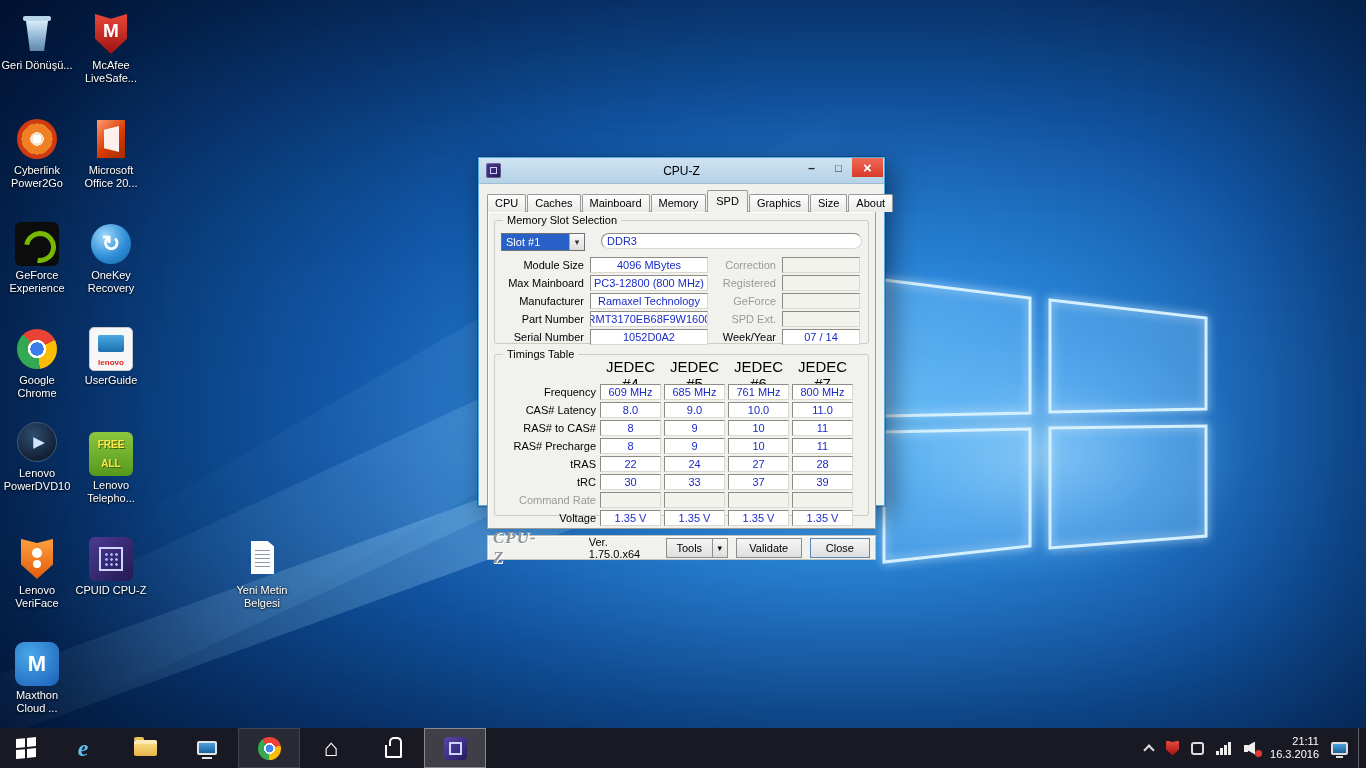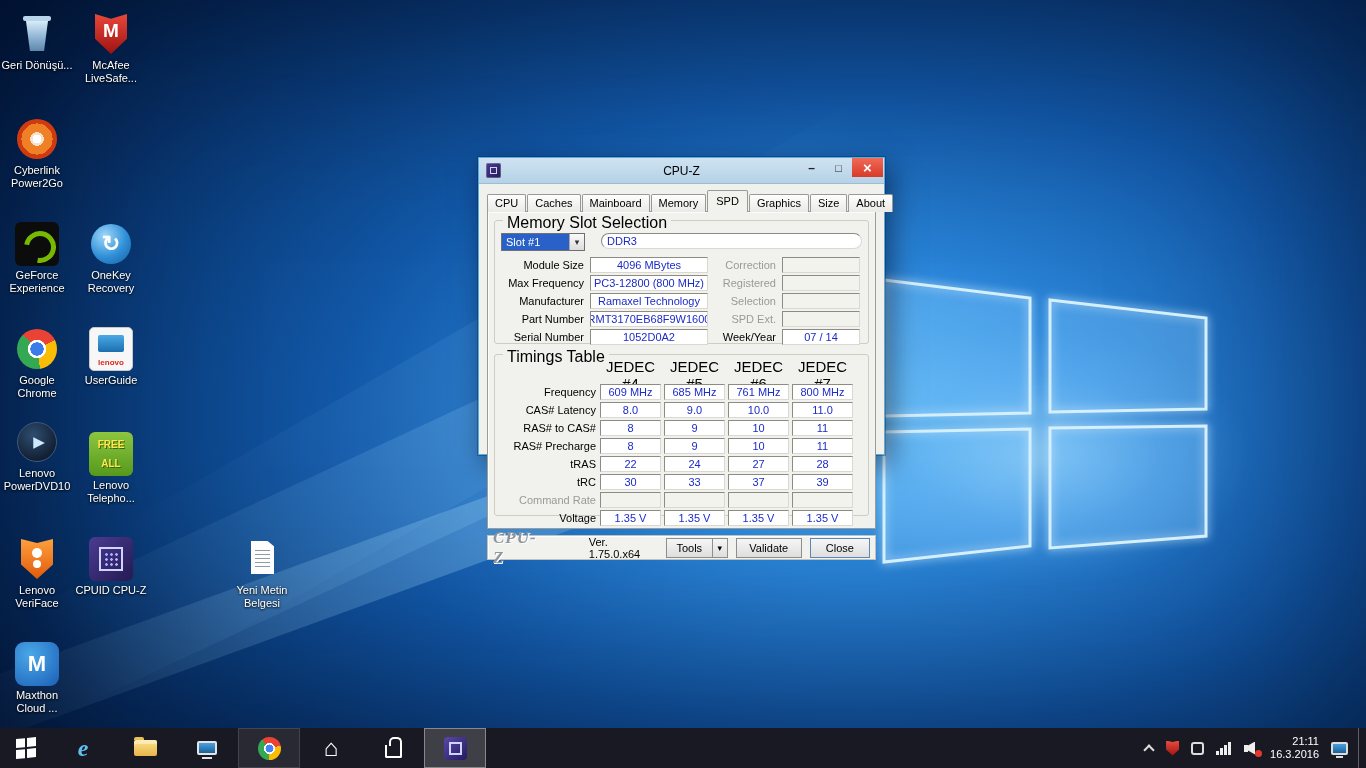--- a/index.html
+++ b/index.html
@@ -77,21 +77,21 @@
 
   [data-icon="text-doc"] .dicon-art::before { content:""; position:absolute; left:11px; top:4px; width:23px; height:33px; background:#fdfdfd;
     clip-path:polygon(0 0,72% 0,100% 16%,100% 100%,0 100%); box-shadow:1px 1px 2px rgba(0,0,0,.45); }
   [data-icon="text-doc"] .dicon-art::after { content:""; position:absolute; left:15px; top:13px; width:15px; height:18px;
     background:repeating-linear-gradient(#8e9aa6 0 1px, transparent 1px 4px); }
 
   [data-icon="maxthon"] .dicon-art { background:radial-gradient(circle at 35% 30%, #4aa8e8, #1b5fb8); border-radius:9px; }
   [data-icon="maxthon"] .dicon-art::after { content:"M"; position:absolute; inset:0; display:flex; align-items:center; justify-content:center; color:#fff; font-weight:bold; font-size:22px; }
 
   
-  .window { position:absolute; left:478px; top:157px; width:407px; height:298px; background:#f0f0ed;
+  .window { position:absolute; left:478px; top:157px; width:407px; height:349px; background:#f0f0ed;
     border:1px solid #56aee0; box-shadow:0 0 0 1px rgba(10,40,70,.35), 6px 10px 26px rgba(0,0,20,.5); font-size:11px; color:#000; }
   .titlebar { position:relative; height:26px; background:linear-gradient(#cfe3f2,#b5d2e6); border-bottom:1px solid #9ebdd4; }
   .tb-appicon { position:absolute; left:7px; top:5px; width:15px; height:15px; border-radius:2px;
     background:linear-gradient(135deg,#4b3b92,#241a52); box-shadow:inset 0 0 0 1px rgba(255,255,255,.25); }
   .tb-appicon::after { content:""; position:absolute; inset:4px; border:1px solid #cfd4ff; }
   .tb-title { position:absolute; left:0; right:0; top:0; height:26px; display:flex; align-items:center; justify-content:center; font-size:12px; }
   .tb-ctls { position:absolute; right:1px; top:0; display:flex; height:19px; }
   .ctl { width:27px; display:flex; align-items:center; justify-content:center; font-size:12px; color:#222; cursor:default; }
   .ctl-min::after { content:"–"; font-weight:bold; }
   .ctl-max::after { content:"□"; font-size:11px; }
@@ -99,21 +99,21 @@
   .ctl-close::after { content:"×"; font-size:15px; font-weight:bold; }
 
   .tabs { display:flex; align-items:flex-end; margin:6px 8px 0; height:22px; position:relative; z-index:3; }
   .tab { padding:2px 7px 3px; background:linear-gradient(#fefefe,#e9e9e6); border:1px solid #999; border-bottom:none;
     border-radius:2px 2px 0 0; margin-right:1px; cursor:default; }
   .tab.active { padding:4px 8px 5px; background:#f1f1ee; position:relative; z-index:4; box-shadow:0 2px 0 #f1f1ee;margin-top:20px; }
 
   .panel { position:relative; margin:-1px 8px 0; height:318px; border:1px solid #9b9b98; background:#f1f1ee; box-shadow:inset 1px 1px 0 #fcfcfa; }
 
   .group { position:absolute; left:6px; right:6px; border:1px solid #cdcdc0; border-radius:3px; padding:12px 6px 6px; }
-  .gtitle { position:absolute; top:-7px; left:8px; background:#f1f1ee; padding:0 4px; font-size:16px; }
+  .gtitle { position:absolute; top:-7px; left:8px; background:#f1f1ee; padding:0 4px; font-size:11px; }
   .g-spd { top:8px; height:124px; }
   .g-timings { top:142px; height:162px; }
 
   .slot-row { display:flex; gap:16px; margin-bottom:6px; height:18px; }
   .combo { display:flex; width:84px; border:1px solid #707070; background:#fff; }
   .combo-text { flex:1; background:#2a61c8; color:#fff; display:flex; align-items:center; padding-left:4px; font-size:11px; }
   .combo-btn { width:15px; border-left:1px solid #a8a8a8; background:linear-gradient(#fafafa,#dcdcdc); display:flex; align-items:center; justify-content:center; }
   .combo-btn::after { content:"▾"; font-size:9px; color:#333; }
 
   .field { height:16px; display:flex; align-items:center; justify-content:center; background:#fff; color:#1b2bc8;
@@ -216,20 +216,24 @@
     <div class="dicon-label">Geri Dönüşü...</div>
   </div>
   <div class="dicon" style="left:74px;top:8px" data-icon="mcafee">
     <div class="dicon-art"></div>
     <div class="dicon-label">McAfee LiveSafe...</div>
   </div>
   <div class="dicon" style="left:0px;top:113px" data-icon="power2go">
     <div class="dicon-art"></div>
     <div class="dicon-label">Cyberlink Power2Go</div>
   </div>
+  <div class="dicon" style="left:74px;top:113px" data-icon="office">
+    <div class="dicon-art"></div>
+    <div class="dicon-label">Microsoft Office 20...</div>
+  </div>
   <div class="dicon" style="left:0px;top:218px" data-icon="geforce">
     <div class="dicon-art"></div>
     <div class="dicon-label">GeForce Experience</div>
   </div>
   <div class="dicon" style="left:74px;top:218px" data-icon="onekey">
     <div class="dicon-art"></div>
     <div class="dicon-label">OneKey Recovery</div>
   </div>
   <div class="dicon" style="left:0px;top:323px" data-icon="chrome">
     <div class="dicon-art"></div>
@@ -296,28 +300,28 @@
             <span class="combo-btn"></span>
           </div>
           <div class="field wide left">DDR3</div>
         </div>
         <div class="sgrid">
           <span class="slabel">Module Size</span>
           <span class="field">4096 MBytes</span>
           <span class="slabel dim">Correction</span>
           <span class="field empty"></span>
 
-          <span class="slabel">Max Frequency</span>
+          <span class="slabel">Max Mainboard</span>
           <span class="field">PC3-12800 (800 MHz)</span>
           <span class="slabel dim">Registered</span>
           <span class="field empty"></span>
 
           <span class="slabel">Manufacturer</span>
           <span class="field">Ramaxel Technology</span>
-          <span class="slabel dim">Selection</span>
+          <span class="slabel dim">GeForce</span>
           <span class="field empty"></span>
 
           <span class="slabel">Part Number</span>
           <span class="field">RMT3170EB68F9W1600</span>
           <span class="slabel dim">SPD Ext.</span>
           <span class="field empty"></span>
 
           <span class="slabel">Serial Number</span>
           <span class="field">1052D0A2</span>
           <span class="slabel">Week/Year</span>

